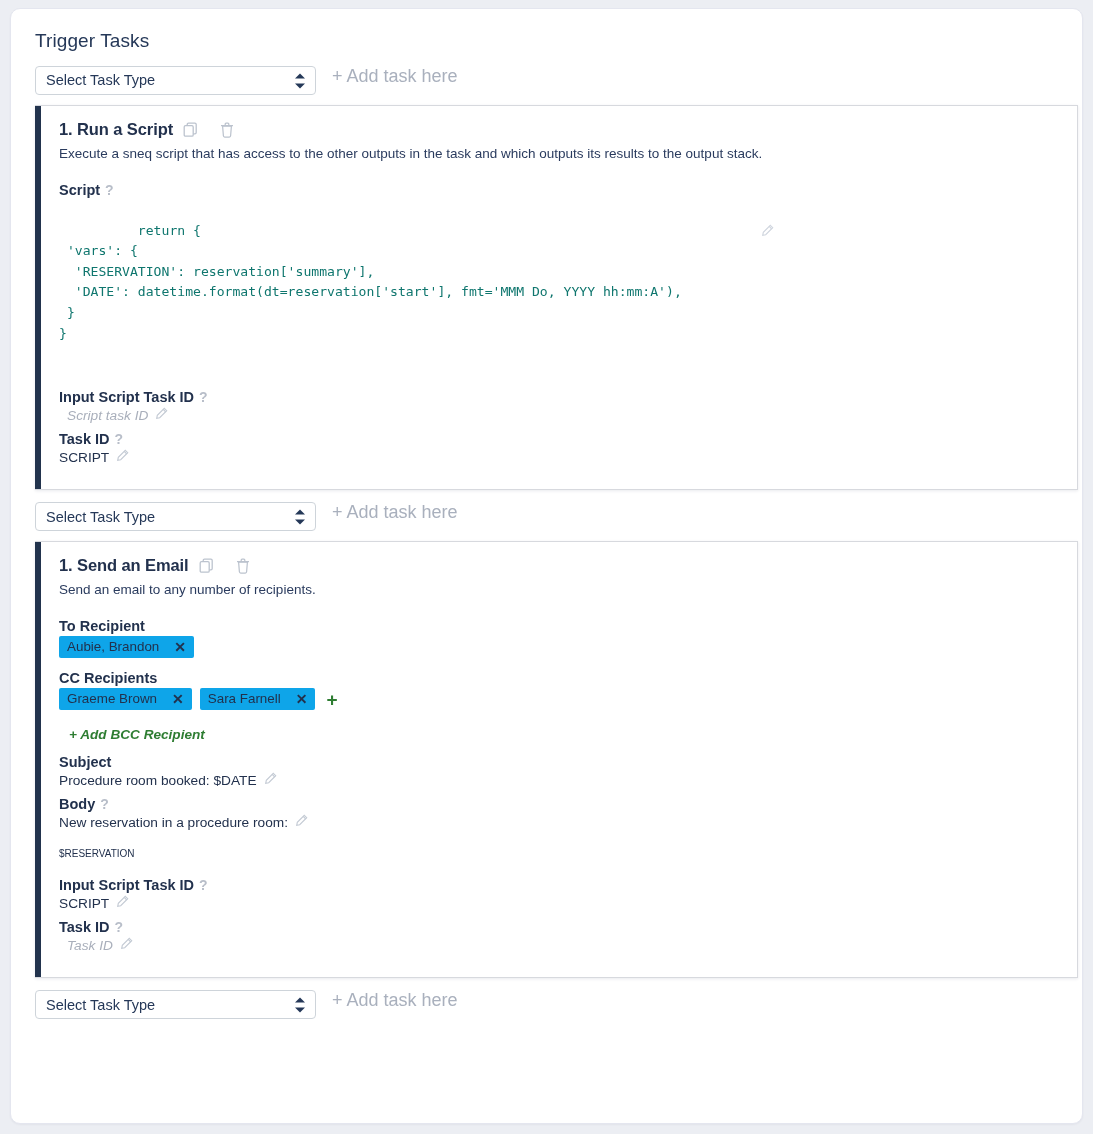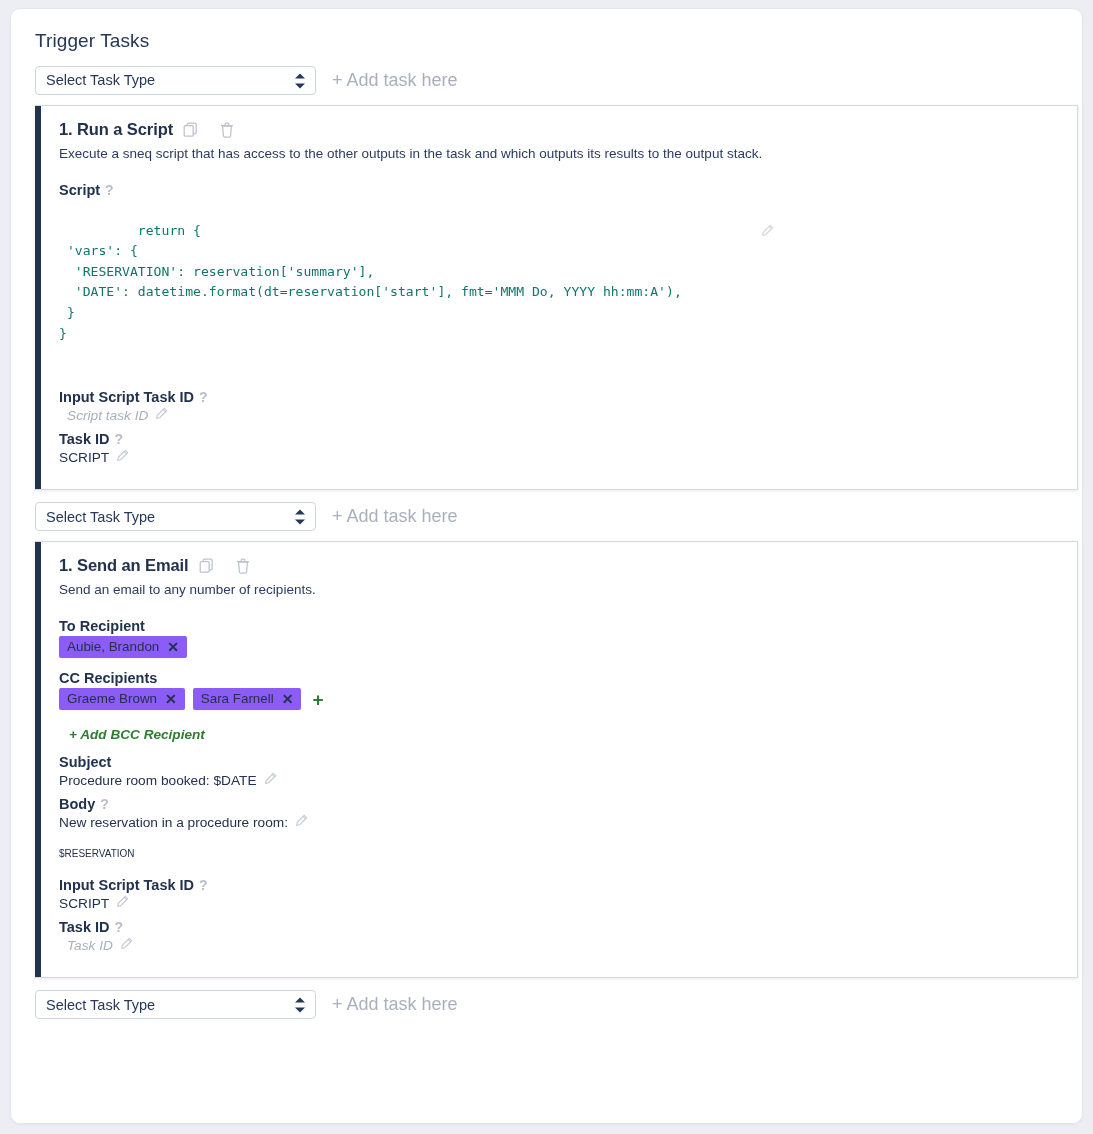--- a/index.html
+++ b/index.html
@@ -28,21 +28,21 @@
     font-size: 19px;
     color: #253858;
     font-weight: 400;
     margin: 3px 0 14px 2px;
     letter-spacing: .1px;
   }
 
   
   .select-row {
     display: flex;
-    align-items: center;
+    align-items: flex-start;
     margin: 0 0 10px 2px;
   }
   .task-select {
     position: relative;
     width: 281px;
     height: 29px;
     border: 1px solid #ced4da;
     border-radius: 4px;
     background: #fff;
     display: flex;
@@ -143,28 +143,28 @@
     font-size: 13.7px;
     color: #22314d;
     margin-bottom: 8px;
     text-align: center;
   }
   .value-row.ph { color: #a9afbb; font-style: italic; padding-left: 8px; }
 
   
   .chips { display: flex; align-items: center; gap: 8px; margin: 2px 0 12px 0; }
   .chip {
-    background: #8b5cf6;
+    background: #0ea5e9;
     color: #22314d;
     font-size: 13.4px;
     padding: 3px 8px 4px 8px;
     border-radius: 2px;
     display: inline-flex;
     align-items: center;
-    gap: 8px;
+    gap: 15px;
     cursor: default;
   }
   .chip .x { font-weight: bold; font-size: 14px; cursor: pointer; line-height: 1; }
   .plus-green {
     color: #2e7d32;
     font-size: 19px;
     font-weight: bold;
     line-height: 1;
     cursor: pointer;
     margin-left: 3px;

